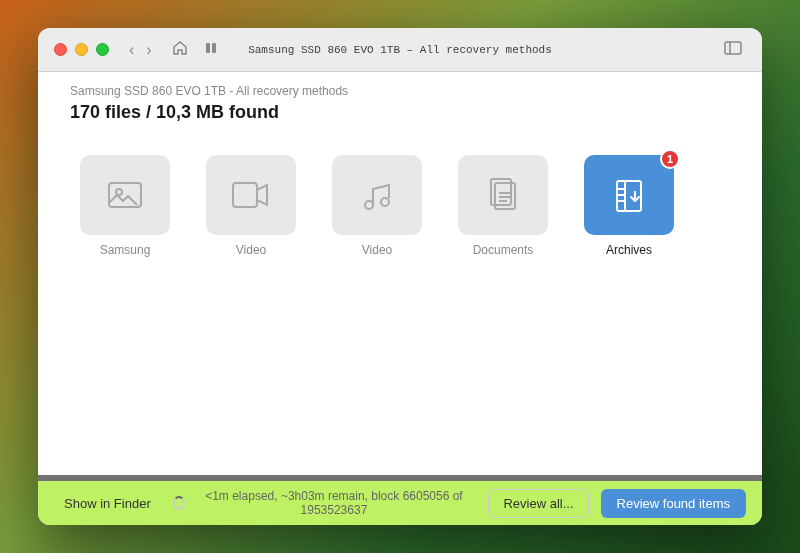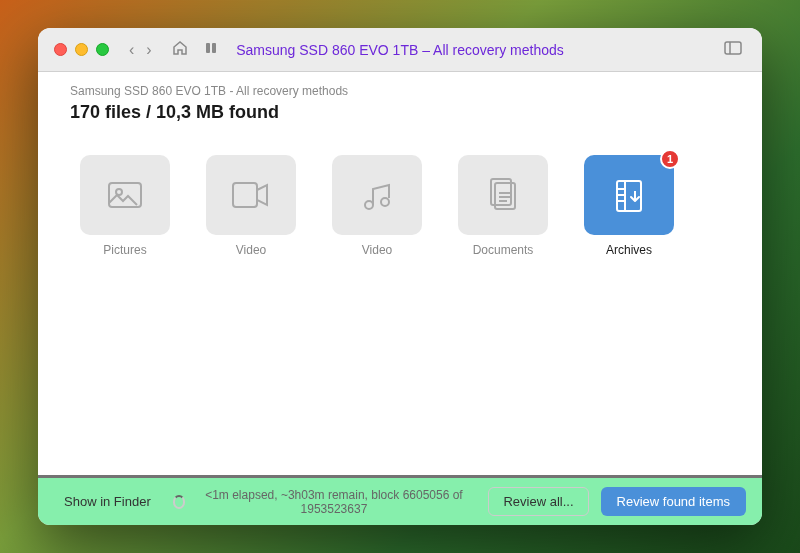--- a/index.html
+++ b/index.html
@@ -98,24 +98,25 @@
       cursor: pointer;
       color: #888;
       font-size: 14px;
       padding: 2px 4px;
     }
 
     .window-title {
       position: absolute;
       left: 50%;
       transform: translateX(-50%);
-      font-size: 14px;
-      color: #6d28d9;
+      font-size: 11px;
+      color: #404040;
       font-weight: 500;
       white-space: nowrap;
+      font-family: Liberation Mono, monospace;
     }
 
     .sidebar-toggle {
       margin-left: auto;
       background: none;
       border: none;
       cursor: pointer;
       color: #888;
       font-size: 16px;
       padding: 2px 4px;
@@ -213,22 +214,22 @@
     }
 
     .file-type-item.active-item .file-type-label {
       color: #1a1a1a;
       font-weight: 400;
     }
 
     
     .bottombar {
       height: 50px;
-      background: #86efac;
-      border-top: 3px solid #737373;
+      background: #bef264;
+      border-top: 6px solid #737373;
       display: flex;
       align-items: center;
       padding: 8px 16px;
       gap: 12px;
       flex-shrink: 0;
     }
 
     .show-finder-btn {
       background: none;
       border: none;
@@ -332,21 +333,21 @@
       <div class="file-type-item">
         <div class="file-type-icon-wrapper">
           <div class="file-type-icon inactive">
             <svg viewBox="0 0 40 40" fill="none" stroke="#aaa" stroke-width="2">
               <rect x="4" y="8" width="32" height="24" rx="3"></rect>
               <circle cx="14" cy="17" r="3"></circle>
               <path d="M4 28l8-8 6 6 5-5 9 9"></path>
             </svg>
           </div>
         </div>
-        <span class="file-type-label">Pictures</span>
+        <span class="file-type-label">Samsung</span>
       </div>
 
       <div class="file-type-item">
         <div class="file-type-icon-wrapper">
           <div class="file-type-icon inactive">
             <svg viewBox="0 0 40 40" fill="none" stroke="#aaa" stroke-width="2">
               <rect x="2" y="8" width="24" height="24" rx="3"></rect>
               <path d="M26 15l10-5v20l-10-5V15z"></path>
             </svg>
           </div>

